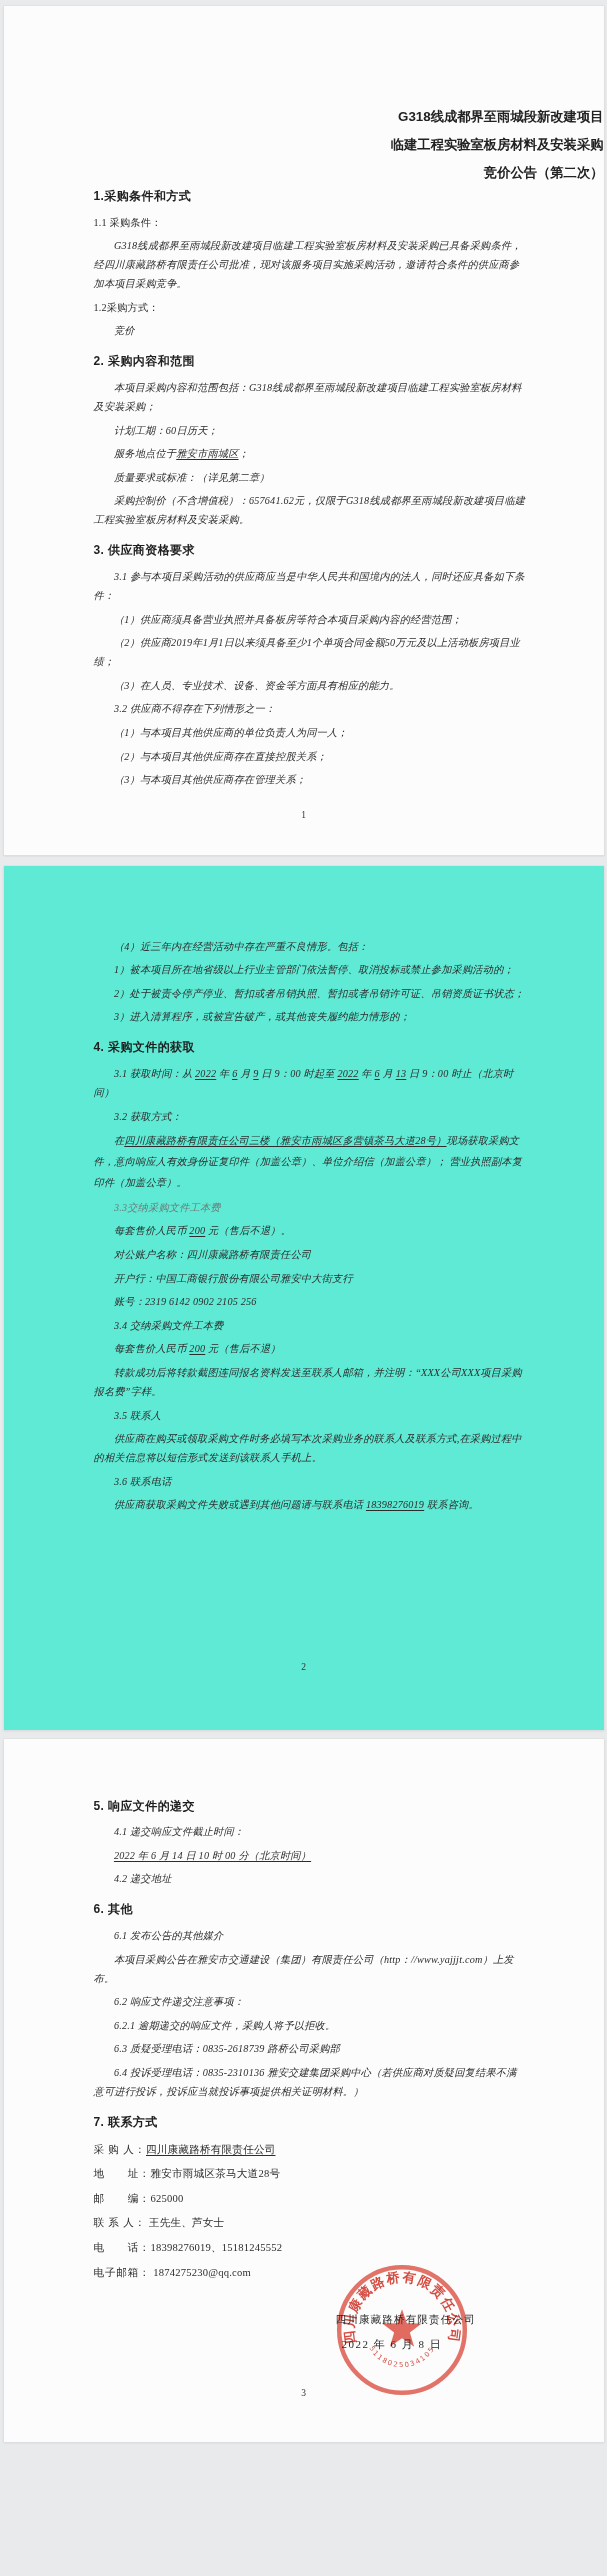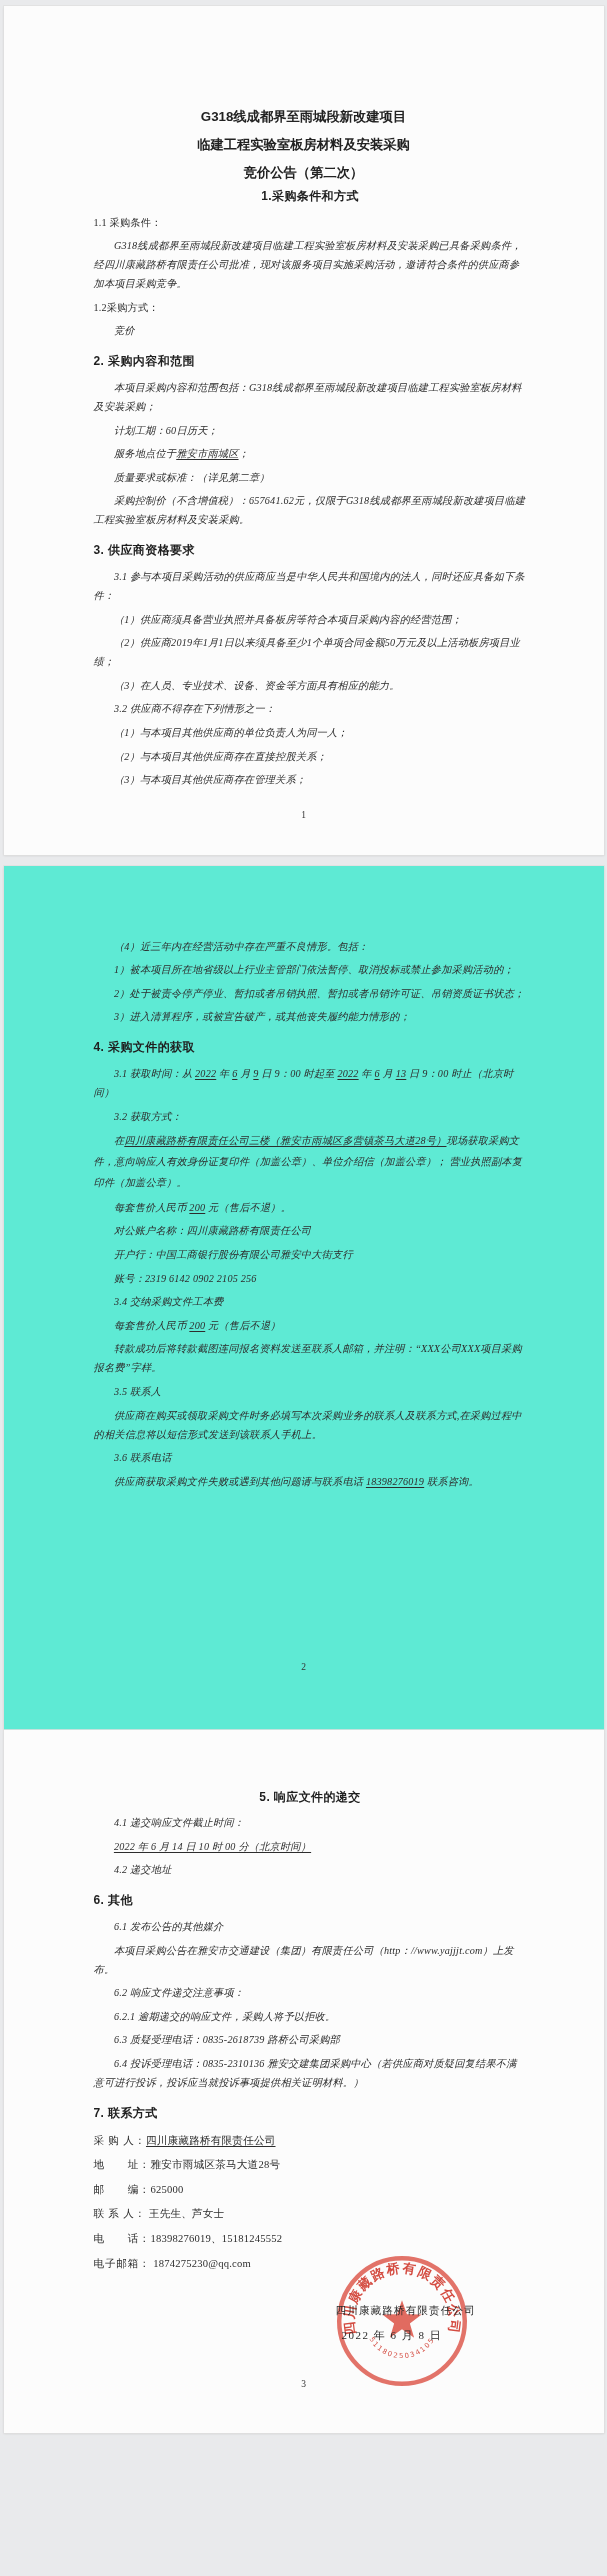--- a/index.html
+++ b/index.html
@@ -10,30 +10,30 @@
     color:#2d2d2d;
     -webkit-font-smoothing:antialiased;
   }
   .page{
     width:600px;margin:0 auto;background:#fcfcfc;position:relative;
     box-shadow:0 0 0 0.8px #e0e0e0, 0 0.8px 2.3px rgba(0,0,0,.18);
     overflow:hidden;
   }
   #page-1{margin-top:6px;height:849px;}
   #page-2{margin-top:10.6px;height:864px;background:#5eead4;}
-  #page-3{height:703px;}
+  #page-3{margin-top:9px;height:703px;}
   .inner{padding:0 77px 0 90px;font-size:10.2px;line-height:19px;letter-spacing:0.2px;}
   #page-2 .inner{padding-top:71px;}
   #page-3 .inner{padding-top:58px;}
 
-  .doc-title{padding-top:97px;text-align:center;font-family:"Liberation Sans","DejaVu Sans",sans-serif;
+  .doc-title{padding-top:97px;text-align:right;font-family:"Liberation Sans","DejaVu Sans",sans-serif;
     font-weight:bold;font-size:13.3px;line-height:28px;color:#222;}
   h2.sec{font-family:"Liberation Sans","DejaVu Sans",sans-serif;font-weight:bold;
     font-size:12px;color:#1f1f1f;margin:12px 0 7.6px 0;line-height:18px;letter-spacing:0.4px;}
-  .inner > :first-child.sec{margin-top:0;text-align:center;}
+  .inner > :first-child.sec{margin-top:0;}
   p{margin:0 0 4.6px 0;}
   .ind{text-indent:2em;font-style:italic;}
   .u{text-decoration:underline;text-underline-offset:2.3px;text-decoration-thickness:0.8px;}
   .loose{line-height:21px;}
   .faint{color:#6b6b6b;filter:blur(0.5px);opacity:.85;}
   .pageno{position:absolute;left:0;width:100%;text-align:center;font-size:9.5px;color:#333;}
   #page-1 .pageno{bottom:35px;}
   #page-2 .pageno{bottom:58px;}
   #page-3 .pageno{bottom:44px;}
 
@@ -91,20 +91,21 @@
   <div class="inner">
     <p class="ind">（4）近三年内在经营活动中存在严重不良情形。包括：</p>
     <p class="ind">1）被本项目所在地省级以上行业主管部门依法暂停、取消投标或禁止参加采购活动的；</p>
     <p class="ind">2）处于被责令停产停业、暂扣或者吊销执照、暂扣或者吊销许可证、吊销资质证书状态；</p>
     <p class="ind">3）进入清算程序，或被宣告破产，或其他丧失履约能力情形的；</p>
 
     <h2 class="sec">4. 采购文件的获取</h2>
     <p class="ind"><span>3.1 获取时间：从 </span><span class="u">2022</span><span> 年 </span><span class="u">6</span><span> 月 </span><span class="u">9</span><span> 日 9：00 时起至 </span><span class="u">2022</span><span> 年 </span><span class="u">6</span><span> 月 </span><span class="u">13</span><span> 日 9：00 时止（北京时间）</span></p>
     <p class="ind">3.2 获取方式：</p>
     <p class="ind loose"><span>在</span><span class="u">四川康藏路桥有限责任公司三楼（雅安市雨城区多营镇茶马大道28号）</span><span>现场获取采购文件，意向响应人有效身份证复印件（加盖公章）、单位介绍信（加盖公章）； 营业执照副本复印件（加盖公章）。</span></p>
+    <p class="ind faint">3.3交纳采购文件工本费</p>
     <p class="ind"><span>每套售价人民币 </span><span class="u">200</span><span> 元（售后不退）。</span></p>
     <p class="ind">对公账户名称：四川康藏路桥有限责任公司</p>
     <p class="ind">开户行：中国工商银行股份有限公司雅安中大街支行</p>
     <p class="ind">账号：2319 6142 0902 2105 256</p>
     <p class="ind">3.4 交纳采购文件工本费</p>
     <p class="ind"><span>每套售价人民币 </span><span class="u">200</span><span> 元（售后不退）</span></p>
     <p class="ind">转款成功后将转款截图连同报名资料发送至联系人邮箱，并注明：“XXX公司XXX项目采购报名费”字样。</p>
     <p class="ind">3.5 联系人</p>
     <p class="ind">供应商在购买或领取采购文件时务必填写本次采购业务的联系人及联系方式,在采购过程中的相关信息将以短信形式发送到该联系人手机上。</p>
     <p class="ind">3.6 联系电话</p>

